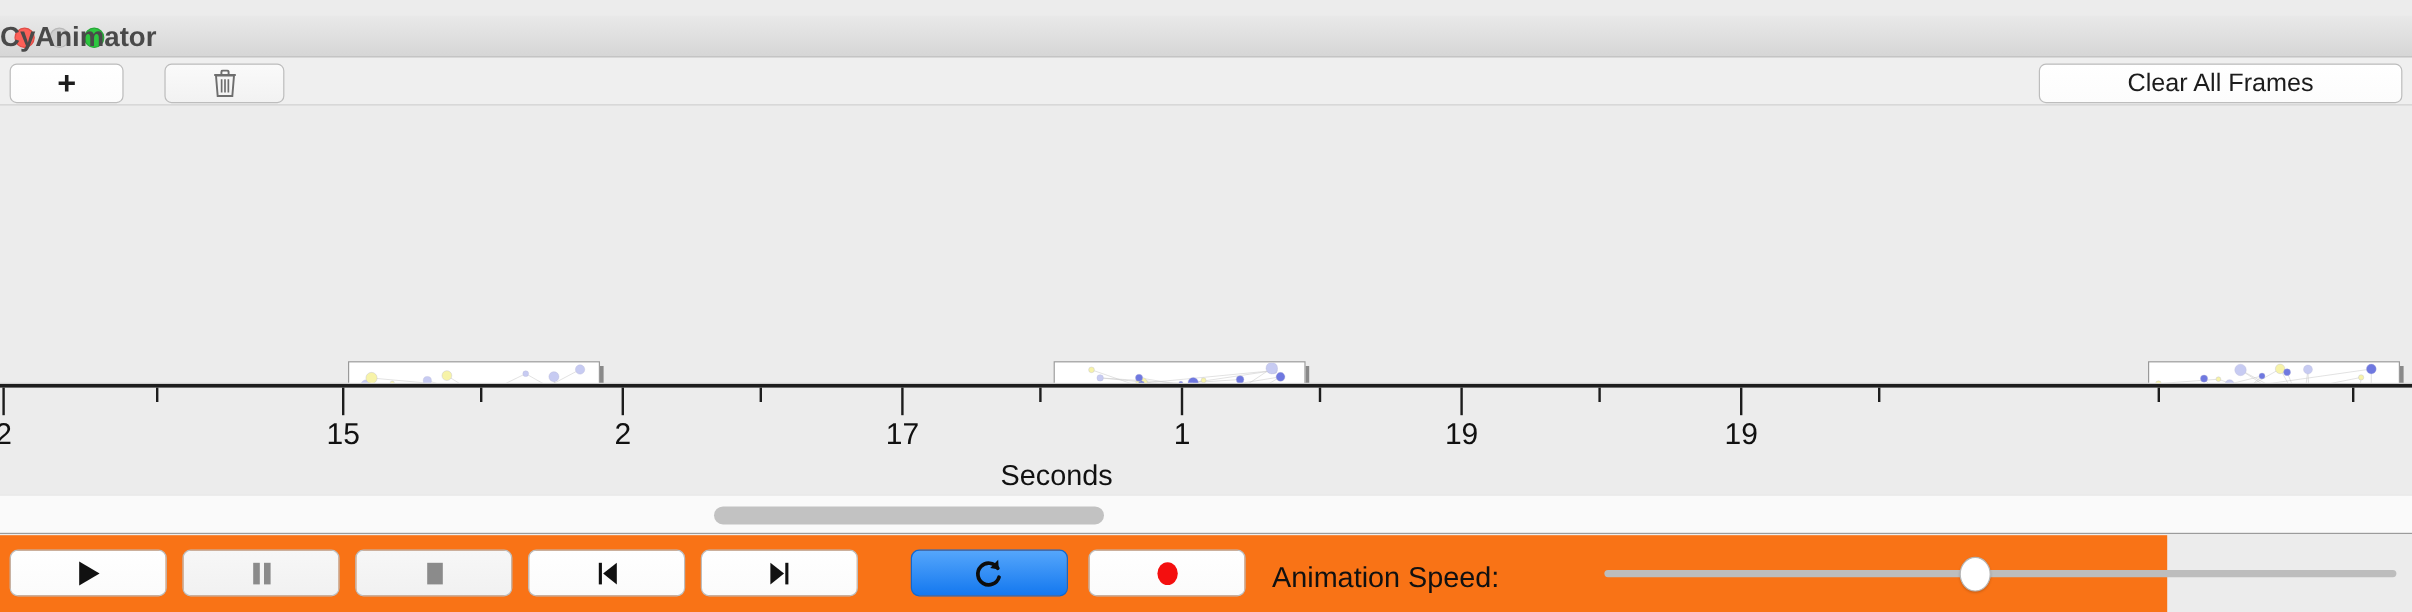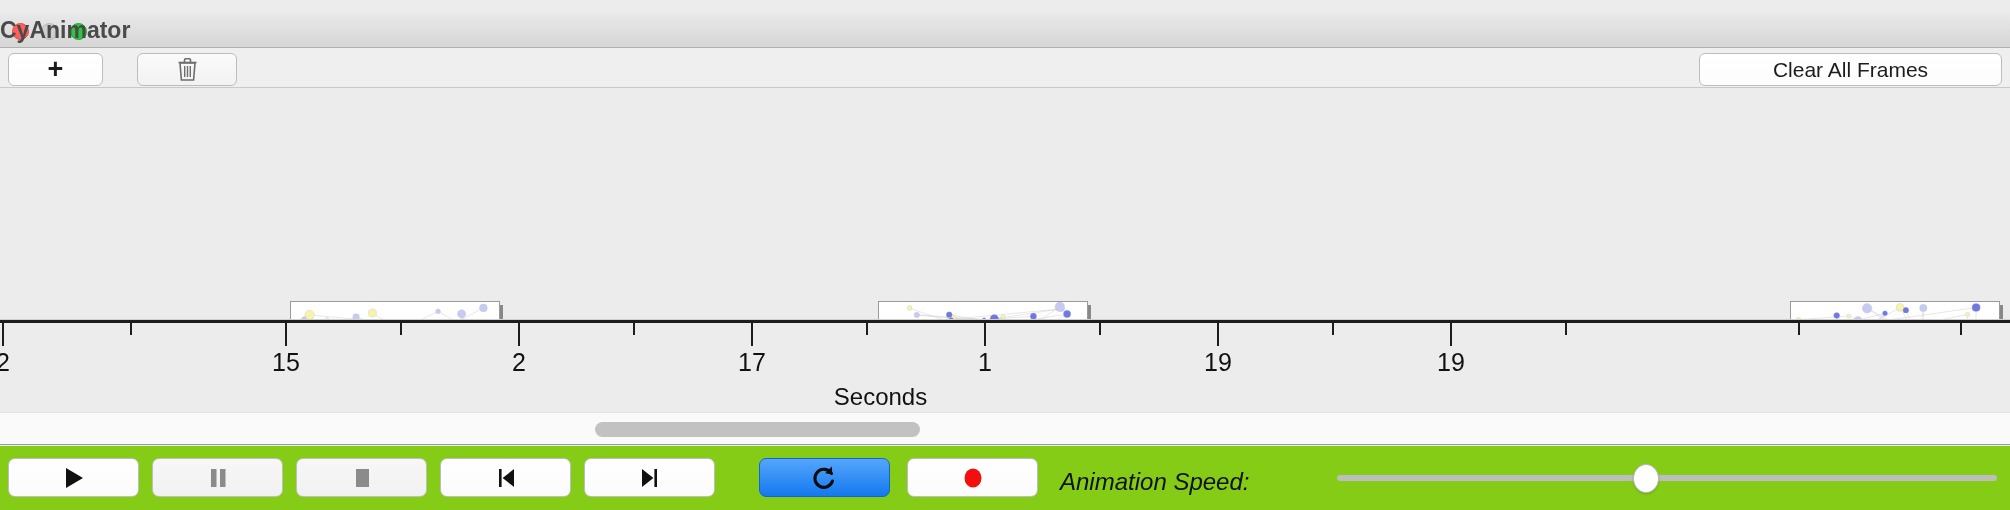--- a/index.html
+++ b/index.html
@@ -121,23 +121,22 @@
     background: #fafafa;
     border-top: 1px solid #e3e3e3; border-bottom: 1px solid #9b9b9b;
   }
   .hthumb {
     position: absolute; top: 9px; left: 595px; width: 325px; height: 15px;
     background: #c2c2c2; border-radius: 8px;
   }
 
   
   .playbar {
-    position: absolute; left: 0; top: 446px; width: 2010px; height: 64px;
-    background: #84cc16;
-    font-style: italic;
+    position: absolute; left: 0; top: 446px; width: 1806px; height: 64px;
+    background: #f97316;
   }
   .pbtn {
     position: absolute; top: 12px; height: 39px; width: 131px;
     border: 1px solid #bdbdbd; border-radius: 7px;
     display: flex; align-items: center; justify-content: center;
     cursor: default;
   }
   .pbtn.white   { background: linear-gradient(#ffffff, #fbfbfb); }
   .pbtn.dim     { background: linear-gradient(#f7f7f7, #f1f1f1); }
   .pbtn.blue    { background: linear-gradient(#55a6fb, #1478ef);

